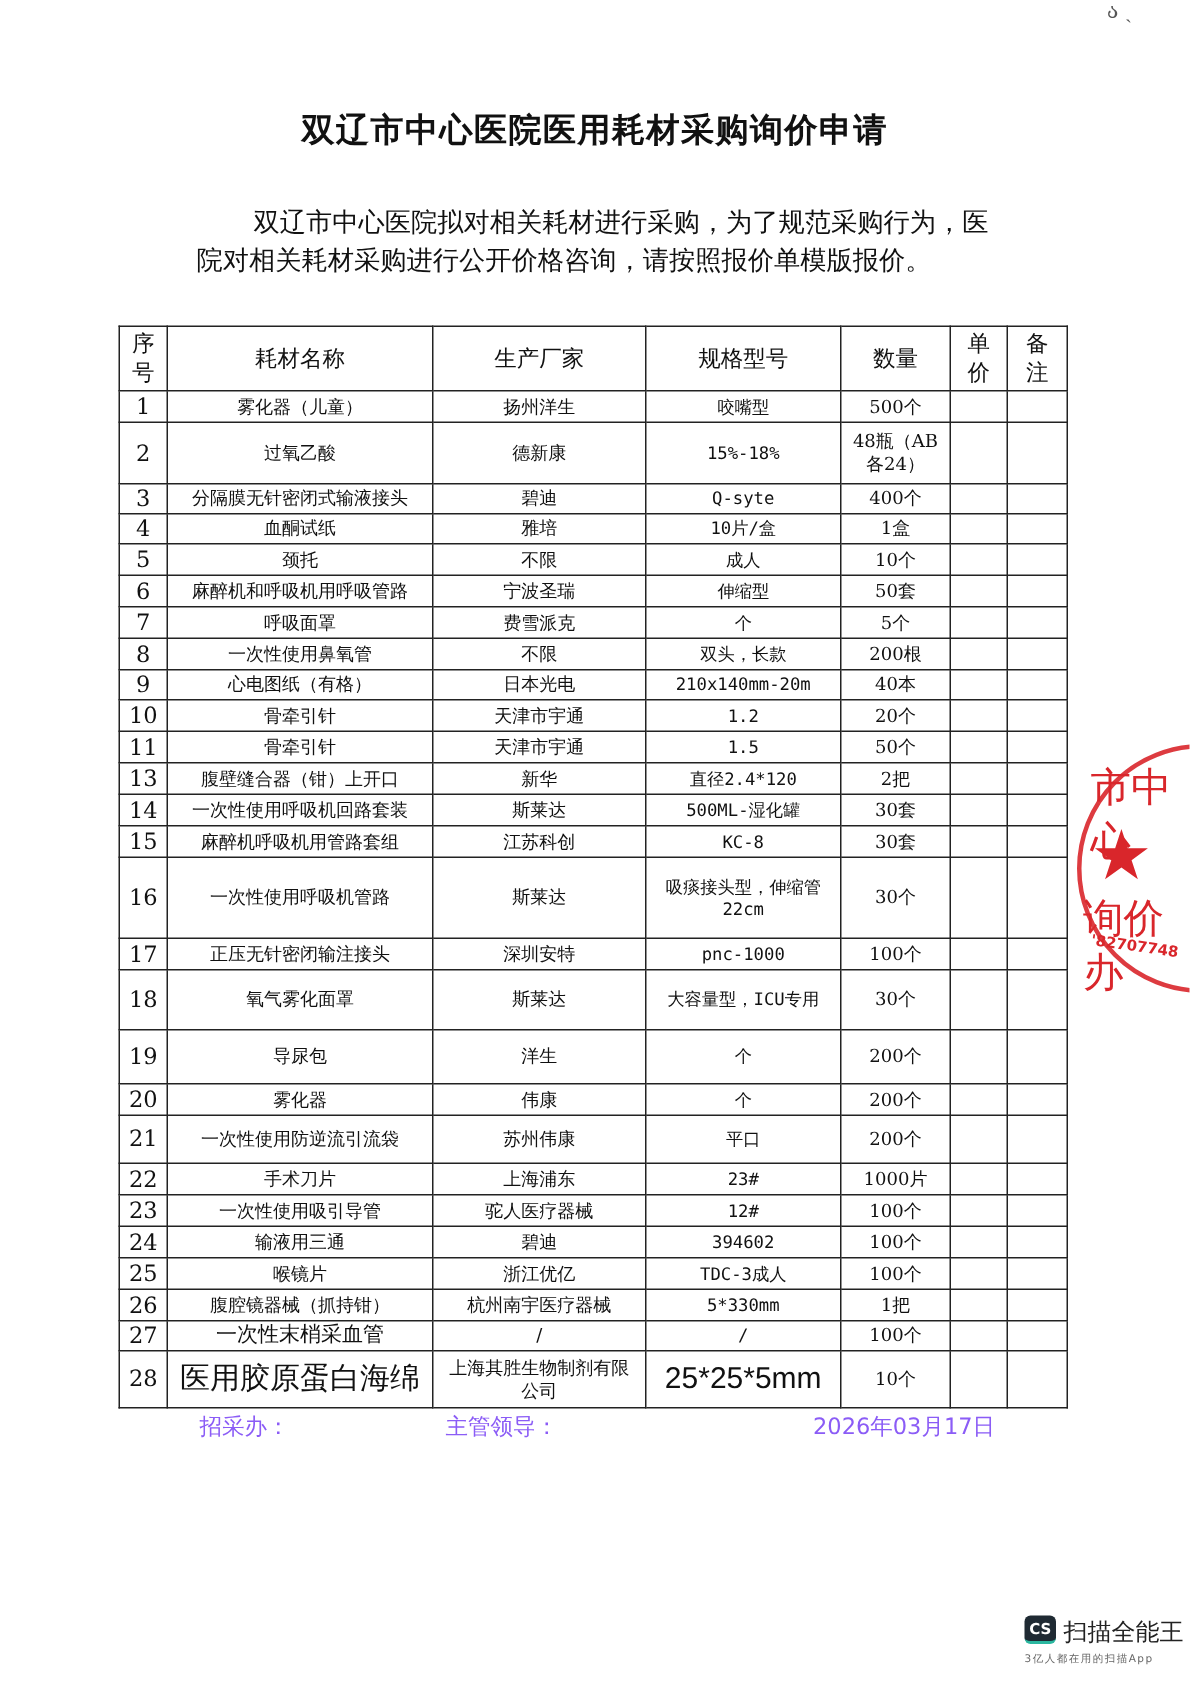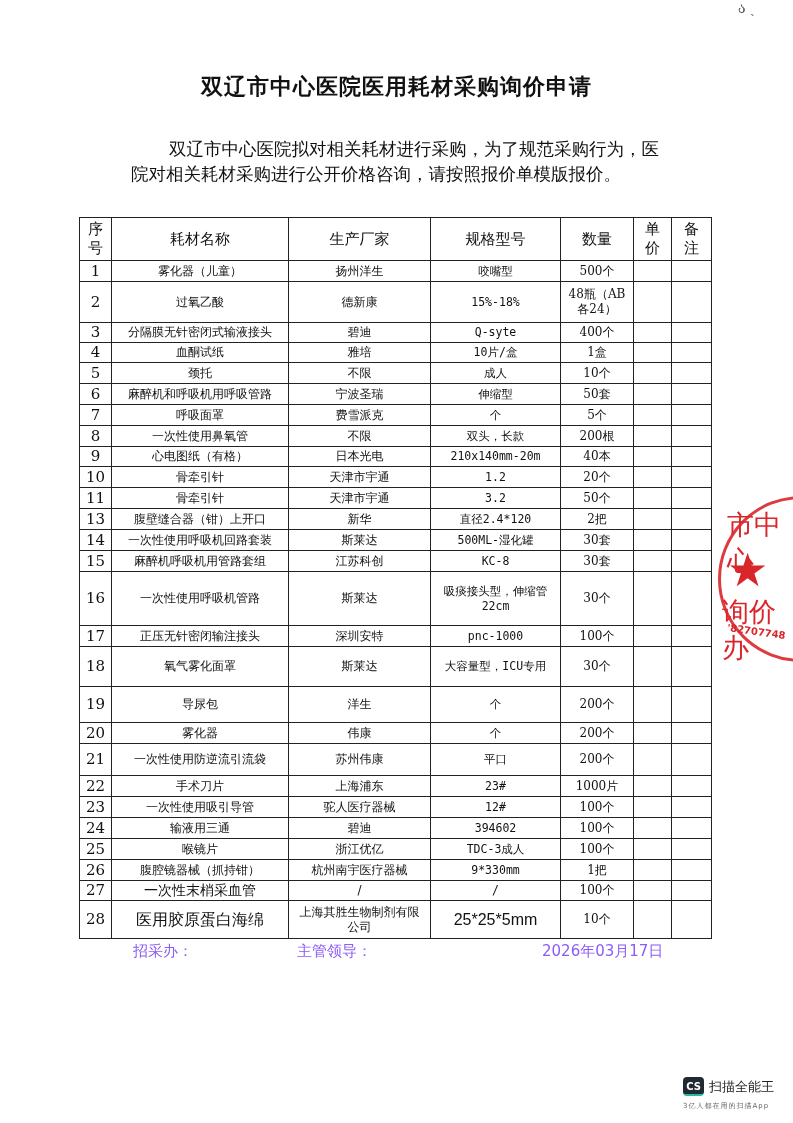--- a/index.html
+++ b/index.html
@@ -14,34 +14,34 @@
   .intro .l2 { display:block; white-space:nowrap; }
   table.grid { position:absolute; left:79px; top:217px; border-collapse:collapse;
                table-layout:fixed; width:632px;border-radius:32px; }
   table.grid td, table.grid th { border:1.2px solid #222; padding:0; text-align:center;
                vertical-align:middle; font-size:12px; line-height:15px; font-weight:normal; overflow:hidden; }
   table.grid th { font-size:15px; line-height:19px; font-family:"DejaVu Sans","Liberation Sans",sans-serif; }
   table.grid td.no { font-size:15px; font-family:"DejaVu Serif","Liberation Serif",serif; }
   table.grid td.name, table.grid td.maker { font-family:"DejaVu Sans","Liberation Sans",sans-serif; font-size:12px; }
   table.grid td.spec { font-family:"DejaVu Sans Mono","Liberation Mono",monospace; font-size:11.5px; }
   table.grid td.qty { font-size:12px; }
-  table.grid td.bold { font-size:16px; font-family:"Liberation Sans",sans-serif; }
+  table.grid td.bold { font-size:20px; font-family:"Liberation Sans",sans-serif; }
   .footer { position:absolute; top:942px; font-size:15px; font-family:"DejaVu Sans","Liberation Sans",sans-serif; color:#8b5cf6; }
   .stamp { position:absolute; left:718px; top:496px; width:160px; height:160px; border:3px solid #d9262b;
            border-radius:50%; opacity:0.9; }
   .stamp-text { position:absolute; color:#d9262b; font-family:"DejaVu Sans",sans-serif; }
   .stamp-star { position:absolute; left:727px; top:547px; color:#d9262b; font-size:46px; line-height:46px; }
   .stamp-num { position:absolute; left:727px; top:626px; color:#d9262b; font-size:10px; font-weight:bold;
                transform:rotate(8deg); font-family:"DejaVu Sans",sans-serif; }
   .corner-mark { position:absolute; left:738px; top:0px; font-size:14px; color:#555; }
   .watermark { position:absolute; left:683px; top:1077px; width:110px; }
   .wm-logo { position:absolute; left:0; top:0; width:21px; height:19px; background:#1f2a33; border-radius:4px;
              color:#fff; font-size:10px; font-weight:bold; text-align:center; line-height:19px;
              font-family:"DejaVu Sans",sans-serif; border-bottom:2px solid #2bb7a0; box-sizing:border-box; }
-  .wm-name { position:absolute; left:26px; top:1px; font-size:13px; color:#222; font-family:Liberation Mono, monospace; white-space:nowrap; }
+  .wm-name { position:absolute; left:26px; top:1px; font-size:16px; color:#222; font-family:Liberation Mono, monospace; white-space:nowrap; }
   .wm-sub { position:absolute; left:0px; top:24px; font-size:7px; color:#666; letter-spacing:1px; white-space:nowrap; font-family:"DejaVu Sans",sans-serif; }
 </style>
 </head>
 <body>
 
 <div class="corner-mark">ა ˎ</div>
 
 <div class="title">双辽市中心医院医用耗材采购询价申请</div>
 
 <div class="intro">
@@ -158,21 +158,21 @@
         <td class="maker">天津市宇通</td>
         <td class="spec">1.2</td>
         <td class="qty">20个</td>
         <td class="price"></td>
         <td class="note"></td>
       </tr>
       <tr style="height: 21px;">
         <td class="no">11</td>
         <td class="name">骨牵引针</td>
         <td class="maker">天津市宇通</td>
-        <td class="spec">3.2</td>
+        <td class="spec">1.5</td>
         <td class="qty">50个</td>
         <td class="price"></td>
         <td class="note"></td>
       </tr>
       <tr style="height: 21px;">
         <td class="no">13</td>
         <td class="name">腹壁缝合器（钳）上开口</td>
         <td class="maker">新华</td>
         <td class="spec">直径2.4*120</td>
         <td class="qty">2把</td>
@@ -284,21 +284,21 @@
         <td class="maker">浙江优亿</td>
         <td class="spec">TDC-3成人</td>
         <td class="qty">100个</td>
         <td class="price"></td>
         <td class="note"></td>
       </tr>
       <tr style="height: 21px;">
         <td class="no">26</td>
         <td class="name">腹腔镜器械（抓持钳）</td>
         <td class="maker">杭州南宇医疗器械</td>
-        <td class="spec">9*330mm</td>
+        <td class="spec">5*330mm</td>
         <td class="qty">1把</td>
         <td class="price"></td>
         <td class="note"></td>
       </tr>
       <tr style="height: 20px;">
         <td class="no">27</td>
         <td class="name" style="font-size: 14px;">一次性末梢采血管</td>
         <td class="maker">/</td>
         <td class="spec">/</td>
         <td class="qty">100个</td>

